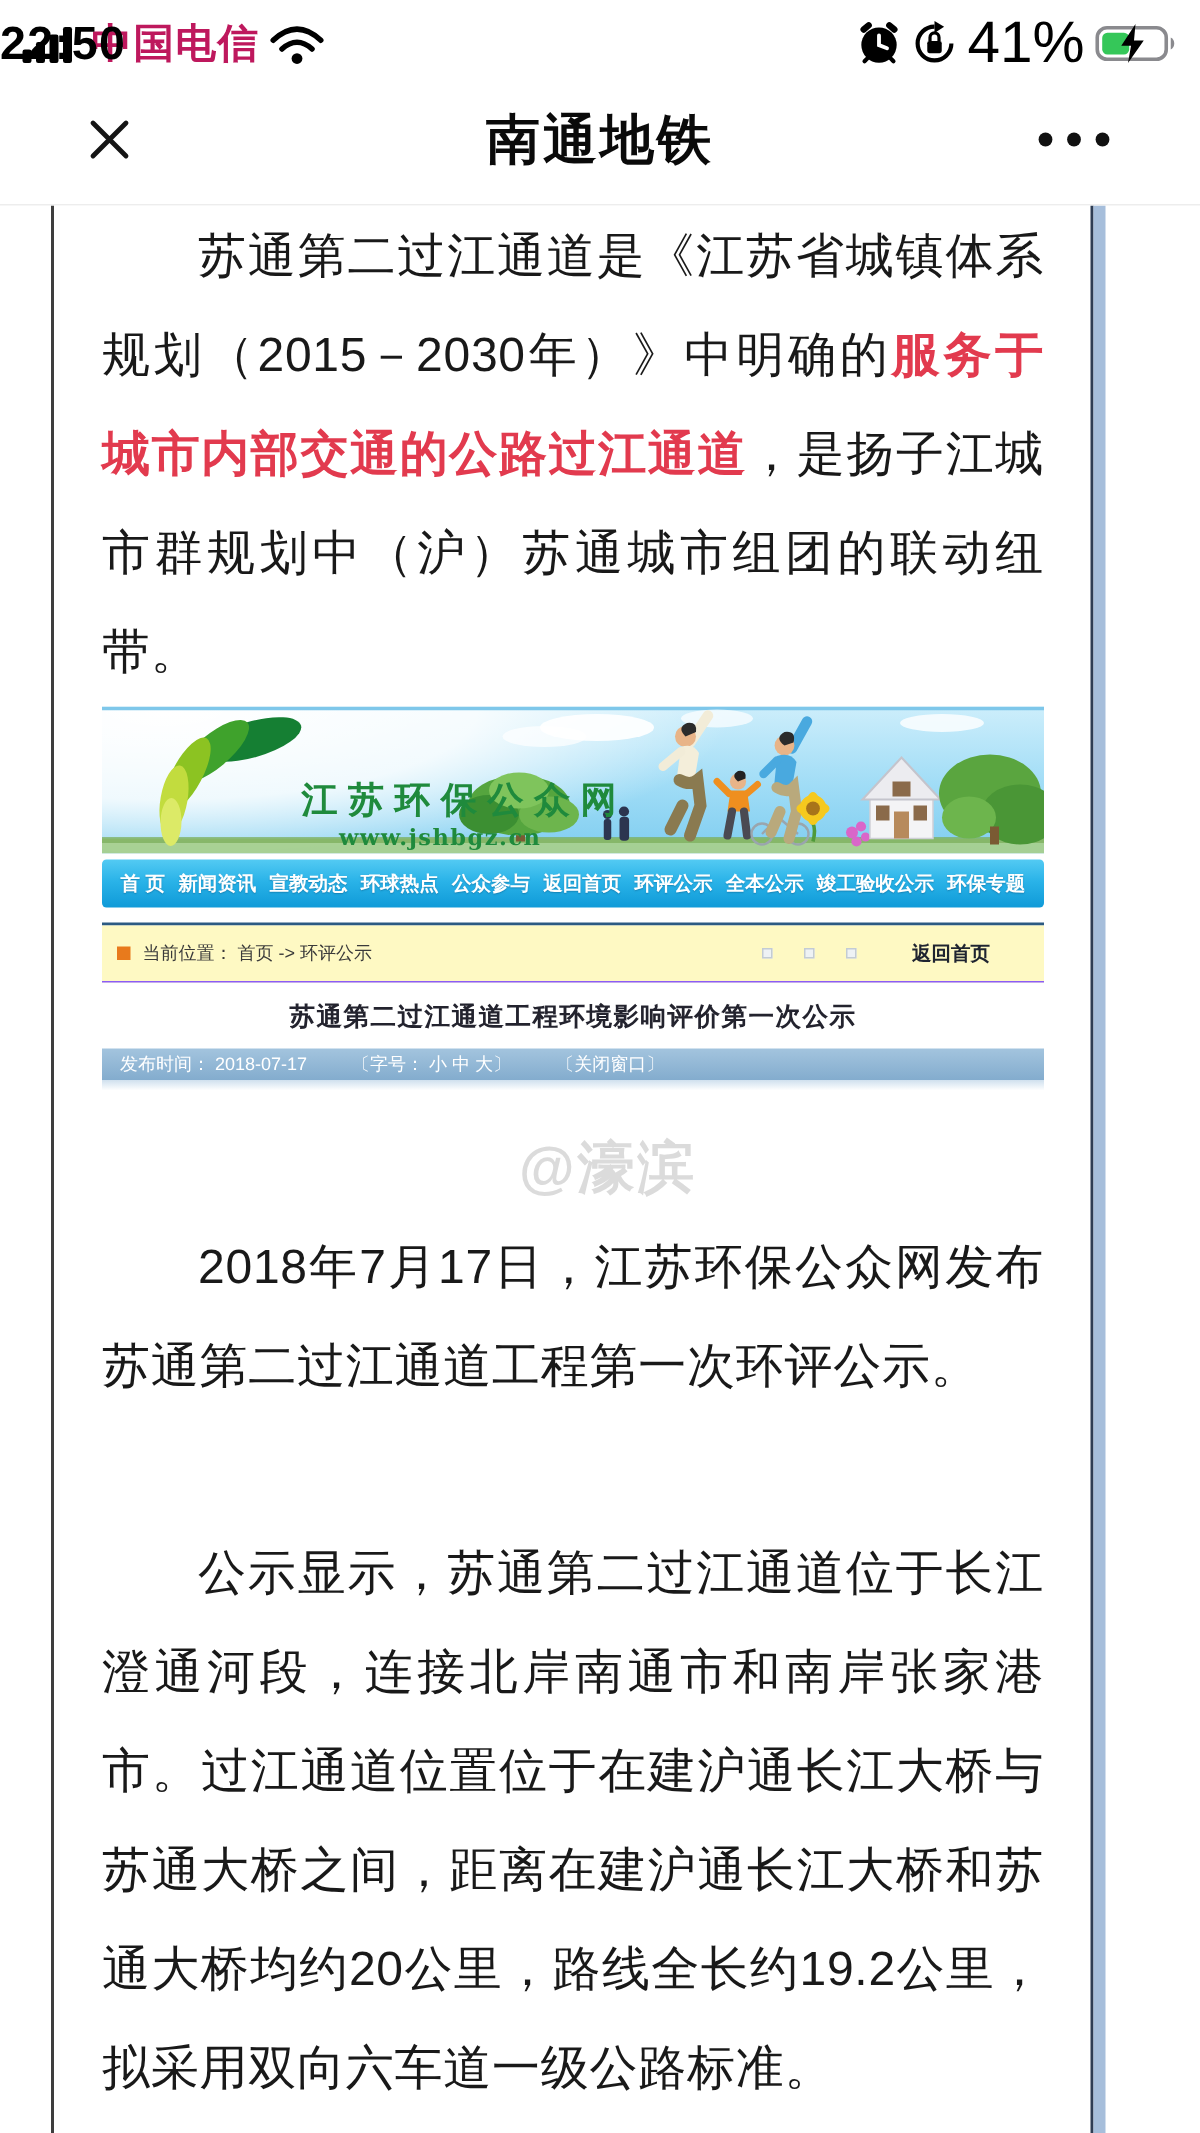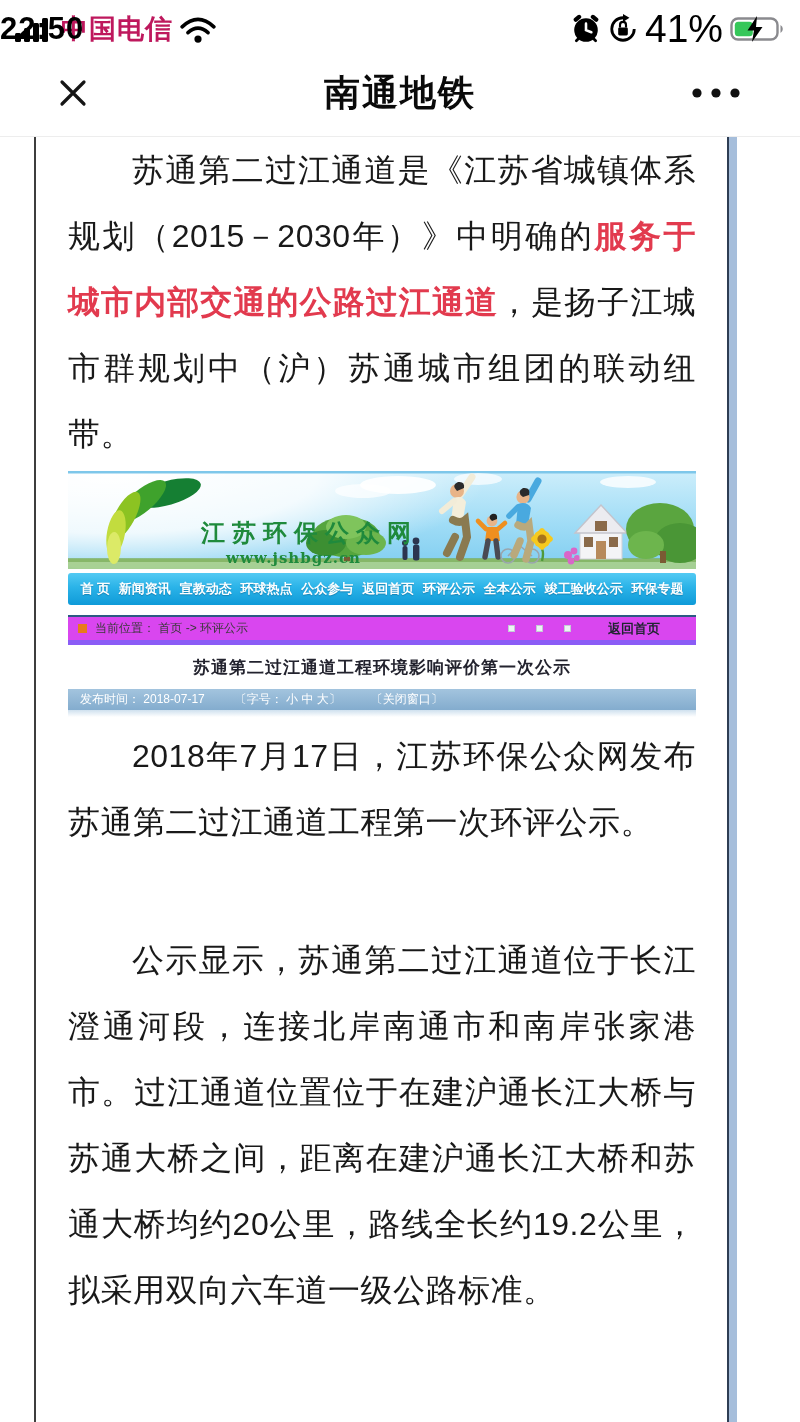--- a/index.html
+++ b/index.html
@@ -42,21 +42,21 @@
 
   
   .site-shot { width:628px; margin-top:4px; background:#fff; }
   .site-banner { display:block; }
   .site-nav { height:32px; margin-top:4px; border-radius:3px; padding:0 8px;
               background:linear-gradient(180deg,#53caf3 0%,#2ab3e8 45%,#0f9ad8 100%);
               display:flex; align-items:center; justify-content:space-around; }
   .site-nav-item { color:#fff; font-size:13px; font-weight:700; white-space:nowrap;
                    text-shadow:0 1px 1px rgba(0,60,100,.35); }
   .site-divider { height:2px; background:#2c5a82; margin-top:10px; }
-  .site-crumb { height:28px; background:#d946ef; border-bottom:5px solid #8b5cf6;
+  .site-crumb { height:38px; background:#fef9c3; border-bottom:1px solid #8b5cf6;
                 display:flex; align-items:center; font-size:12px; color:#3a3a3a; padding:0 10px; }
   .crumb-square { width:9px; height:9px; background:#e87a1c; margin-right:8px; flex:none; }
   .crumb-right { margin-left:auto; display:flex; align-items:center; gap:21px; }
   .mini-sq { width:7px; height:7px; border:1px solid #c3ccd4; background:#eef2f5; }
   .back-home { font-weight:700; font-size:13px; color:#1f2430; margin:0 26px 0 16px; }
   .site-title-row { height:44px; display:flex; align-items:center; justify-content:center; }
   .site-article-title { font-family:"Liberation Serif","DejaVu Serif",serif; font-weight:700;
                         font-size:17px; color:#23232e; letter-spacing:1px; }
   .site-info { height:21px; background:linear-gradient(180deg,#a3c4de,#83acce); color:#fff;
                font-size:12px; display:flex; align-items:center; gap:30px; padding:0 12px; }
@@ -278,20 +278,21 @@
         </div>
 
         <div class="site-info">
           <span><span>发布时间：</span>&nbsp;<span>2018-07-17</span></span>
           <span>〔字号： 小 中 大〕</span>
           <span>〔关闭窗口〕</span>
         </div>
         <div class="site-fade"></div>
       </div>
 
+      <div class="watermark">@濠滨</div>
 
       <p class="body-text p2">2018年7月17日，江苏环保公众网发布苏通第二过江通道工程第一次环评公示。</p>
 
       <p class="body-text p3">公示显示，苏通第二过江通道位于长江澄通河段，连接北岸南通市和南岸张家港市。过江通道位置位于在建沪通长江大桥与苏通大桥之间，距离在建沪通长江大桥和苏通大桥均约20公里，路线全长约19.2公里，拟采用双向六车道一级公路标准。</p>
 
     </div>
   </div>
 </div>
 
 </body></html>

